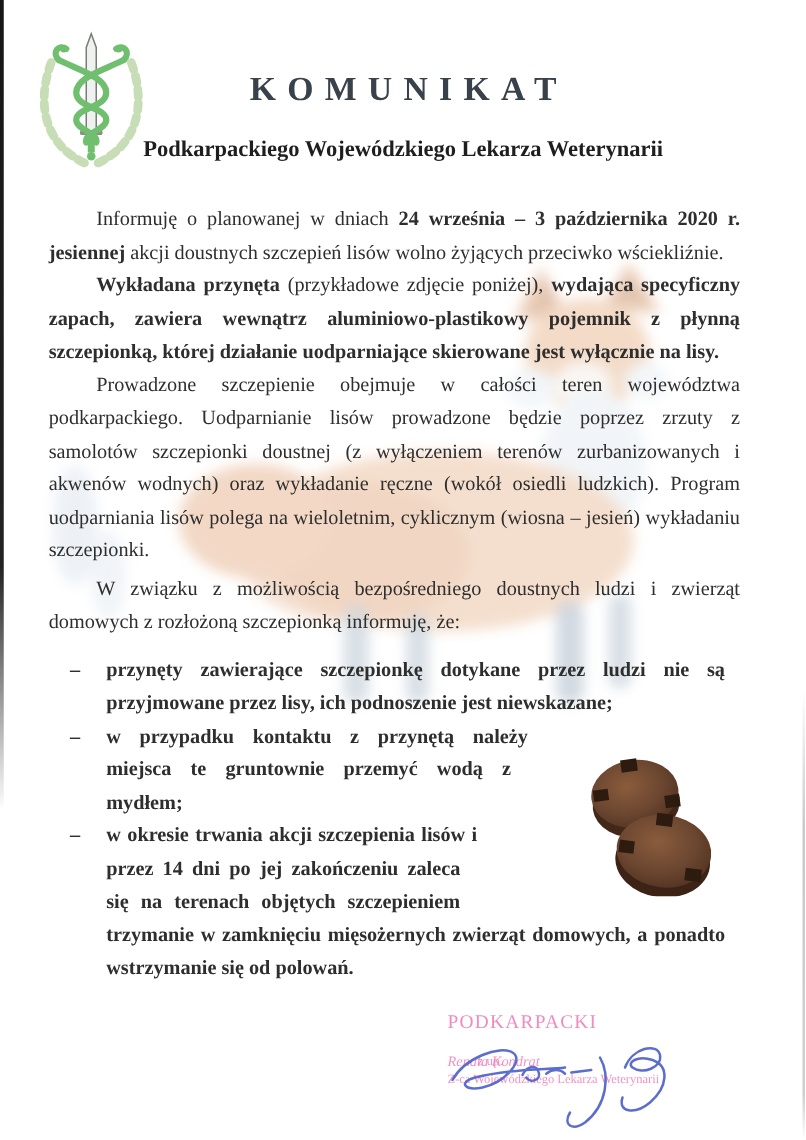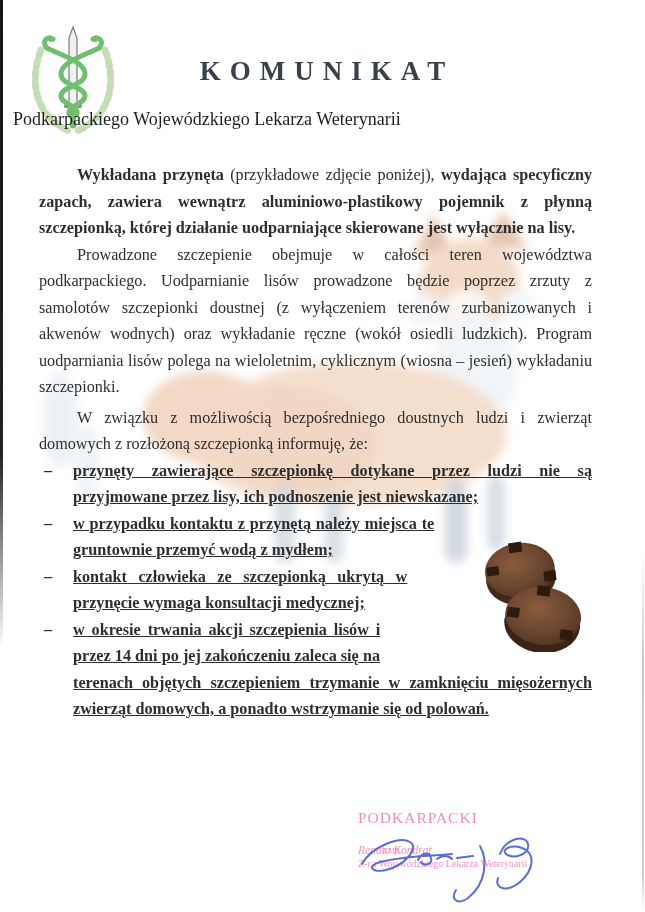--- a/index.html
+++ b/index.html
@@ -19,36 +19,36 @@
     background:linear-gradient(to bottom,rgba(180,180,180,0),#c9c9c9 30%,#cfcfcf 90%,rgba(200,200,200,0));
   }
   
   .logo { position:absolute; left:27px; top:24px; width:92px; height:112px; }
   .title {
     position:absolute; left:0; right:0; top:56px; text-align:center;
     font-size:27px; font-weight:bold; letter-spacing:9px; padding-left:9px;
     color:#39424a;
   }
   .subtitle {
-    position:absolute; left:0; right:0; top:109px; 
-    font-size:18px; font-weight:normal; color:#1e1e1e;padding-left:13px;
+    position:absolute; left:0; right:0; top:109px; text-align:center;
+    font-size:18px; font-weight:bold; color:#1e1e1e;
   }
   
   .fox-watermark {
     position:absolute; left:25px; top:205px; width:560px; height:380px;
     filter:blur(5px) saturate(.95); opacity:.5; z-index:0; pointer-events:none;
   }
   
   .doc-body {
     position:absolute; left:39px; top:162px; width:553px; z-index:1;
     font-size:16.2px; line-height:26.5px; text-align:justify;
   }
   .para { margin:0; text-indent:38px; }
   .para-contact { margin-top:4px; }
-  .bullets { margin:0;text-decoration:underline; }
+  .bullets { margin:12px; }
   .bullet { padding-left:34px; text-indent:-29px; font-weight:bold; }
   .bullet .dash { display:inline-block; width:29px; text-indent:0; font-weight:bold; }
   b.run { font-weight:bold; }
   
   .bait-wrap {
     float:right; width:212px; height:133px;
     shape-outside:polygon(32% 0%, 100% 0%, 100% 100%, 0% 100%);
   }
   .bait-wrap svg { display:block; margin:26px -8px 0 auto; }
   
@@ -111,20 +111,21 @@
     <ellipse cx="258" cy="238" rx="92" ry="56" fill="#e4a87d" opacity=".7"></ellipse>
     <ellipse cx="180" cy="212" rx="62" ry="46" fill="#e8b28a"></ellipse>
     <rect x="250" y="280" width="20" height="78" rx="9" fill="#9db0c2" opacity=".8"></rect>
     <rect x="300" y="286" width="18" height="72" rx="9" fill="#9db0c2" opacity=".8"></rect>
     <rect x="420" y="276" width="22" height="82" rx="10" fill="#8fa3b8" opacity=".8"></rect>
     <rect x="462" y="270" width="18" height="76" rx="9" fill="#9db0c2" opacity=".8"></rect>
   </svg>
 
   <div class="doc-body">
 
+    <p class="para"><span>Informuję o planowanej w dniach </span><b class="run">24 września – 3 października 2020 r. jesiennej</b><span> akcji doustnych szczepień lisów wolno żyjących przeciwko wściekliźnie.</span></p>
 
     <p class="para"><b class="run">Wykładana przynęta</b><span> (przykładowe zdjęcie poniżej), </span><b class="run">wydająca specyficzny zapach, zawiera wewnątrz aluminiowo-plastikowy pojemnik z płynną szczepionką, której działanie uodparniające skierowane jest wyłącznie na lisy.</b></p>
 
     <p class="para">Prowadzone szczepienie obejmuje w całości teren województwa podkarpackiego. Uodparnianie lisów prowadzone będzie poprzez zrzuty z samolotów szczepionki doustnej (z wyłączeniem terenów zurbanizowanych i akwenów wodnych) oraz wykładanie ręczne (wokół osiedli ludzkich). Program uodparniania lisów polega na wieloletnim, cyklicznym (wiosna – jesień) wykładaniu szczepionki.</p>
 
     <p class="para para-contact">W związku z możliwością bezpośredniego doustnych ludzi i zwierząt domowych z rozłożoną szczepionką informuję, że:</p>
 
     <div class="bullets">
 
       <div class="bullet"><span class="dash">–</span><span>przynęty zawierające szczepionkę dotykane przez ludzi nie są przyjmowane przez lisy, ich podnoszenie jest niewskazane;</span></div>
@@ -150,21 +151,20 @@
             <ellipse cx="93" cy="79" rx="38" ry="29" fill="url(#baitGrad)"></ellipse>
             <rect x="84" y="49" width="13" height="10" fill="#2e1b0f"></rect>
             <rect x="57" y="74" width="12" height="10" fill="#2e1b0f"></rect>
             <rect x="112" y="90" width="13" height="10" fill="#2e1b0f"></rect>
           </g>
         </svg>
       </div>
 
       <div class="bullet"><span class="dash">–</span><span>w przypadku kontaktu z przynętą należy miejsca te gruntownie przemyć wodą z mydłem;</span></div>
 
-      <div class="bullet"><span class="dash">–</span><span>kontakt człowieka ze szczepionką ukrytą w przynęcie wymaga konsultacji medycznej;</span></div>
 
       <div class="bullet"><span class="dash">–</span><span>w okresie trwania akcji szczepienia lisów i przez 14 dni po jej zakończeniu zaleca się na terenach objętych szczepieniem trzymanie w zamknięciu mięsożernych zwierząt domowych, a ponadto wstrzymanie się od polowań.</span></div>
 
     </div>
   </div>
 
   <div class="stamp">
     <div class="l1">PODKARPACKI</div>
     <div class="l3">z up.</div>
     <div class="name">Renata Kondrat</div>

